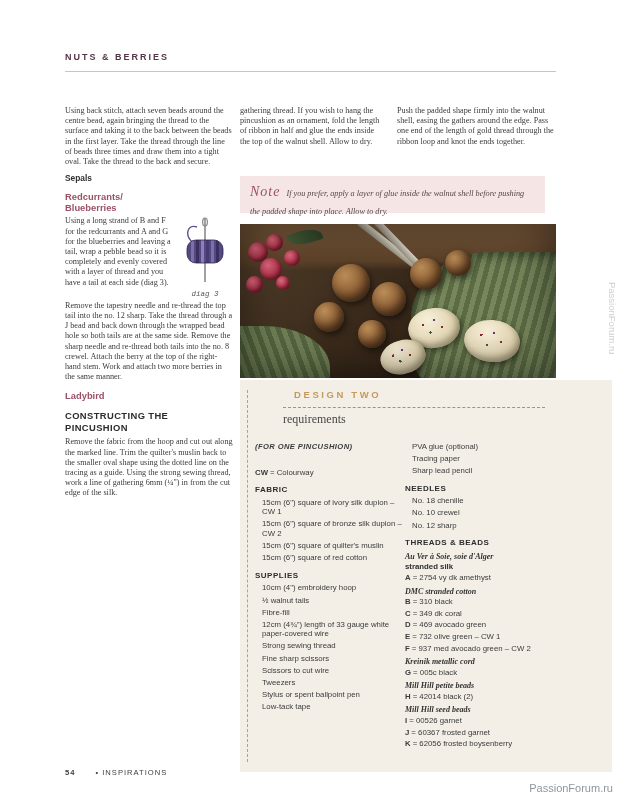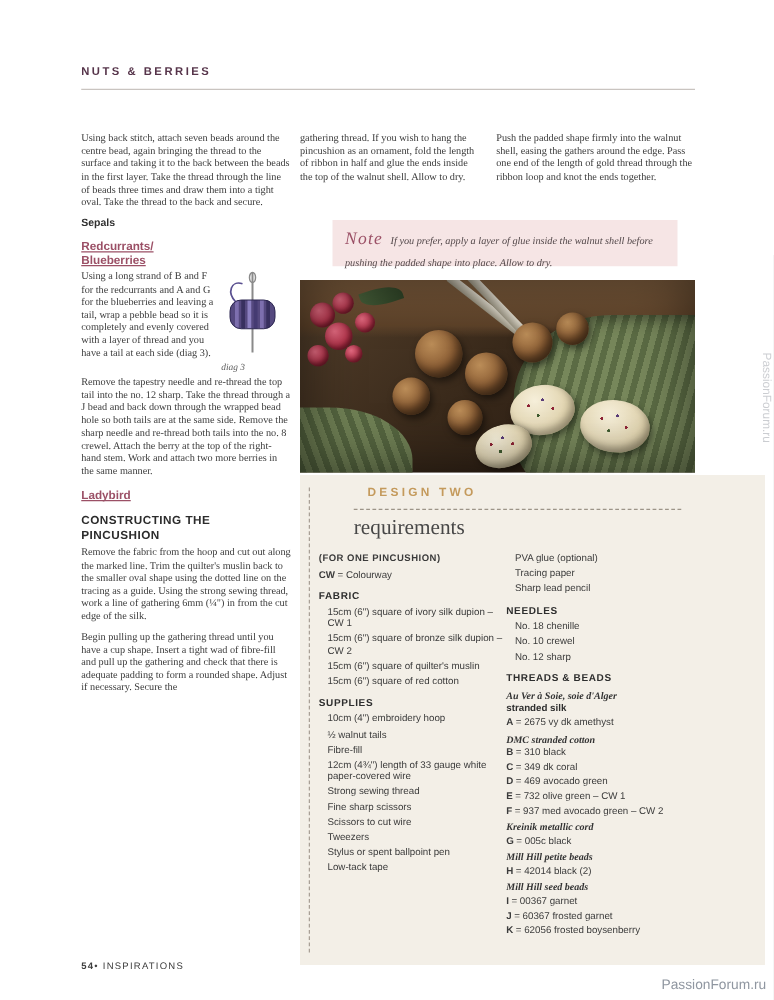--- a/index.html
+++ b/index.html
@@ -14,33 +14,33 @@
   
   .col{position:absolute;font-size:8.2px;line-height:10.2px;color:#3b3b3b;}
   .col p{margin:0 0 6px 0;}
   #col1{left:65px;top:106px;width:168px;}
   #col2{left:240px;top:106px;width:141px;}
   #col3{left:397px;top:106px;width:159px;}
 
   .subhead-dark{font-family:"Liberation Sans",sans-serif;font-size:8.4px;font-weight:bold;
       color:#2f2f2f;margin:3px 0 2px 0;}
   .subhead-plum{font-family:"Liberation Sans",sans-serif;font-size:9.4px;font-weight:bold;
-      color:#9b5066;margin:8px 0 3px 0;width:96px;line-height:11px;text-decoration:underline;}
+      color:#9b5066;margin:8px 0 3px 0;width:96px;line-height:11px;}
   .constructing{font-family:"Liberation Sans",sans-serif;font-size:9.4px;font-weight:bold;
       color:#2c2c2c;letter-spacing:0.4px;margin:9px 0 4px 0;width:110px;line-height:11.5px;}
 
   .wrap-block::after{content:"";display:block;clear:both;}
-  .fig{float:right;margin:0 0 2px 6px;text-align:left;}
+  .fig{float:right;margin:0 0 2px 6px;text-align:center;font-family:Liberation Mono, monospace;}
   .fig-diag3{width:56px;}
   .fig-diag4{width:62px;margin-top:2px;}
   .figlabel{display:block;font-style:italic;font-size:7.5px;color:#5a5a5a;margin-top:1px;}
 
   
-  .note-box{position:absolute;left:240px;top:176px;width:276px;height:37px;background:#f6e5e5;
-      box-sizing:border-box;padding:6px 10px 5px 10px;margin-left:26px;}
+  .note-box{position:absolute;left:240px;top:176px;width:305px;height:37px;background:#f6e5e5;
+      box-sizing:border-box;padding:6px 10px 5px 10px;}
   .note-label{font-family:"Liberation Serif",serif;font-style:italic;font-size:14px;
       color:#9b5066;margin-right:6px;letter-spacing:1px;}
   .note-text{font-style:italic;font-size:8.2px;line-height:10.5px;color:#53484a;}
 
   
   .photo{position:absolute;left:240px;top:224px;width:316px;height:154px;overflow:hidden;
       background:linear-gradient(135deg,#54402c 0%,#3a2a1b 45%,#241810 100%);}
   .photo div{position:absolute;}
   .ph-wood{left:0;top:0;width:100%;height:46px;
       background:linear-gradient(180deg,#7c5c3d,#5d4229 80%,rgba(93,66,41,0));}
@@ -77,40 +77,40 @@
   .p3{left:140px;top:116px;width:46px;height:34px;transform:rotate(-16deg);}
   .ph-vignette{left:0;top:0;width:100%;height:100%;box-shadow:inset 0 0 46px rgba(0,0,0,.55);}
 
   
   .req-panel{position:absolute;left:240px;top:380px;width:372px;height:392px;background:#f3efe7;}
   .req-dash-left{position:absolute;left:7px;top:10px;bottom:10px;border-left:1px dashed #a9a096;}
   .design-kicker{position:absolute;left:43px;top:9px;font-family:"Liberation Sans",sans-serif;
       font-size:9.5px;font-weight:bold;letter-spacing:2.6px;color:#c49a5c;padding-left:11px;}
   .design-rule{position:absolute;left:43px;top:27px;width:262px;border-top:1px dashed #9c9488;}
   .req-title{position:absolute;left:43px;top:32px;margin:0;font-family:"Liberation Serif",serif;
-      font-weight:normal;font-size:17px;color:#474747;}
+      font-weight:normal;font-size:12px;color:#474747;}
   .req-col{position:absolute;top:62px;font-family:"Liberation Sans",sans-serif;font-size:7.8px;
       line-height:9.6px;color:#3b3b3b;}
   .req-col-left{left:15px;width:148px;}
   .req-col-right{left:165px;width:196px;}
-  .req-subtitle{font-weight:bold;font-size:7.6px;letter-spacing:0.4px;margin-bottom:3px;}
+  .req-subtitle{font-weight:bold;font-size:7.6px;letter-spacing:0.4px;margin-bottom:16px;font-style:italic;}
   .req-cw{margin-bottom:6px;}
   .req-cw b{margin-right:2px;}
   .req-h{font-weight:bold;font-size:8px;letter-spacing:0.5px;margin:8px 0 3px 0;color:#2e2e2e;}
   .req-item{padding-left:7px;margin-bottom:2.5px;}
   .brand{font-family:"Liberation Serif",serif;font-style:italic;font-weight:bold;font-size:8px;
       margin:4px 0 1px 0;color:#333;}
   .brand-b{font-weight:bold;margin-bottom:1px;color:#2e2e2e;}
   .entry{margin-bottom:2px;}
   .entry b{margin-right:2px;}
 
   
   .footer{position:absolute;left:65px;top:768px;font-family:"Liberation Sans",sans-serif;
       font-size:7.6px;color:#3d3d3d;letter-spacing:1px;}
-  .footer b{margin-right:0;}
+  .footer b{margin-right:20px;}
   .watermark-bottom{position:absolute;right:6px;top:782px;font-family:"Liberation Sans",sans-serif;
       font-size:11px;color:#8f96a0;}
   .watermark-side{position:absolute;right:1px;top:282px;writing-mode:vertical-rl;
       font-family:"Liberation Sans",sans-serif;font-size:9.5px;color:rgba(140,144,154,0.45);}
 </style>
 </head>
 <body>
 
 <div id="page">
 
@@ -146,21 +146,20 @@
         <span class="figlabel">diag 3</span>
       </span>
       <p>Using a long strand of B and F for the redcurrants and A and G for the blueberries and leaving a tail, wrap a pebble bead so it is completely and evenly covered with a layer of thread and you have a tail at each side (diag 3).</p>
     </div>
     <p>Remove the tapestry needle and re-thread the top tail into the no. 12 sharp. Take the thread through a J bead and back down through the wrapped bead hole so both tails are at the same side. Remove the sharp needle and re-thread both tails into the no. 8 crewel. Attach the berry at the top of the right-hand stem. Work and attach two more berries in the same manner.</p>
     <div class="subhead-plum">Ladybird</div>
     <div class="wrap-block">
     </div>
     <div class="constructing">CONSTRUCTING THE PINCUSHION</div>
     <p>Remove the fabric from the hoop and cut out along the marked line. Trim the quilter's muslin back to the smaller oval shape using the dotted line on the tracing as a guide. Using the strong sewing thread, work a line of gathering 6mm (¼") in from the cut edge of the silk.</p>
-    <p>Begin pulling up the gathering thread until you have a cup shape. Insert a tight wad of fibre-fill and pull up the gathering and check that there is adequate padding to form a rounded shape. Adjust if necessary. Secure the</p>
   </div>
 
   <div class="col" id="col2">
     <p>gathering thread. If you wish to hang the pincushion as an ornament, fold the length of ribbon in half and glue the ends inside the top of the walnut shell. Allow to dry.</p>
   </div>
 
   <div class="col" id="col3">
     <p>Push the padded shape firmly into the walnut shell, easing the gathers around the edge. Pass one end of the length of gold thread through the ribbon loop and knot the ends together.</p>
   </div>
 
@@ -229,37 +228,37 @@
 
       <div class="req-h">NEEDLES</div>
       <div class="req-item">No. 18 chenille</div>
       <div class="req-item">No. 10 crewel</div>
       <div class="req-item">No. 12 sharp</div>
 
       <div class="req-h">THREADS &amp; BEADS</div>
 
       <div class="brand">Au Ver à Soie, soie d'Alger</div>
       <div class="brand-b">stranded silk</div>
-      <div class="entry"><b>A</b><span>= 2675 vy dk amethyst</span></div>
+      <div class="entry"><b>A</b><span>= 2754 vy dk amethyst</span></div>
 
       <div class="brand">DMC stranded cotton</div>
       <div class="entry"><b>B</b><span>= 310 black</span></div>
       <div class="entry"><b>C</b><span>= 349 dk coral</span></div>
       <div class="entry"><b>D</b><span>= 469 avocado green</span></div>
       <div class="entry"><b>E</b><span>= 732 olive green – CW 1</span></div>
       <div class="entry"><b>F</b><span>= 937 med avocado green – CW 2</span></div>
 
       <div class="brand">Kreinik metallic cord</div>
       <div class="entry"><b>G</b><span>= 005c black</span></div>
 
       <div class="brand">Mill Hill petite beads</div>
       <div class="entry"><b>H</b><span>= 42014 black (2)</span></div>
 
       <div class="brand">Mill Hill seed beads</div>
-      <div class="entry"><b>I</b><span>= 00367 garnet</span></div>
+      <div class="entry"><b>I</b><span>= 00526 garnet</span></div>
       <div class="entry"><b>J</b><span>= 60367 frosted garnet</span></div>
       <div class="entry"><b>K</b><span>= 62056 frosted boysenberry</span></div>
     </div>
   </div>
 
   <div class="footer">
     <b>54</b><span>• INSPIRATIONS</span>
   </div>
 
   <div class="watermark-bottom">PassionForum.ru</div>

